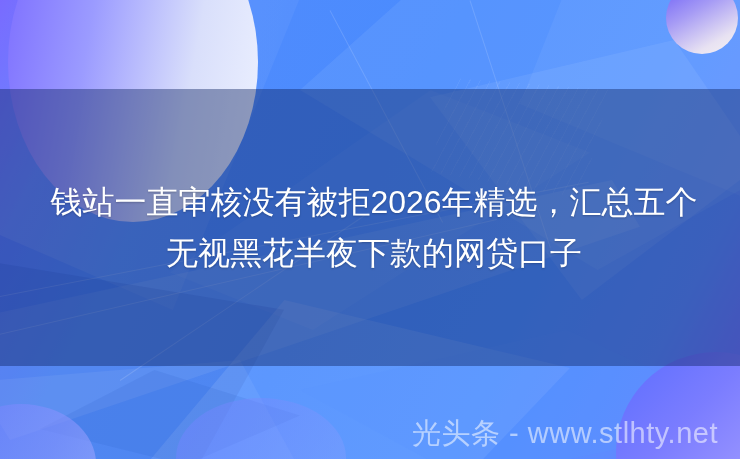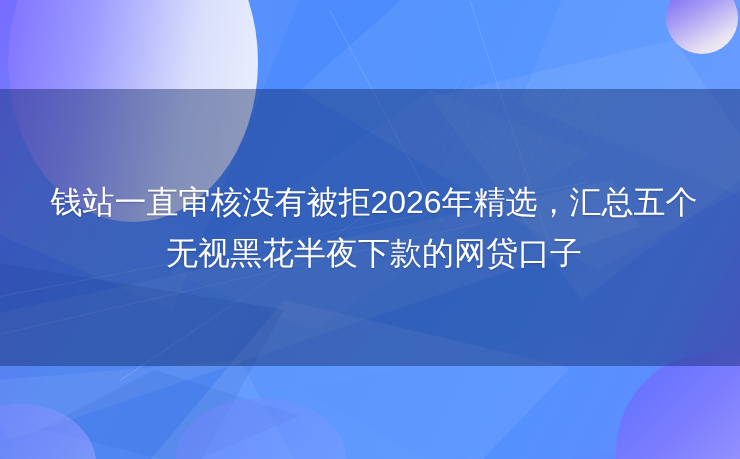--- a/index.html
+++ b/index.html
@@ -220,14 +220,15 @@
   <div class="orb orb-mid"></div>
   <div class="orb orb-bottomleft"></div>
   <div class="orb orb-bottomright"></div>
 
   <div class="dim-band"></div>
 
   <div class="headline">
     <div class="headline-text">钱站一直审核没有被拒2026年精选，汇总五个无视黑花半夜下款的网贷口子</div>
   </div>
 
+  <div class="watermark">光头条 - www.stlhty.net</div>
 
 </div>
 
 </body></html>

